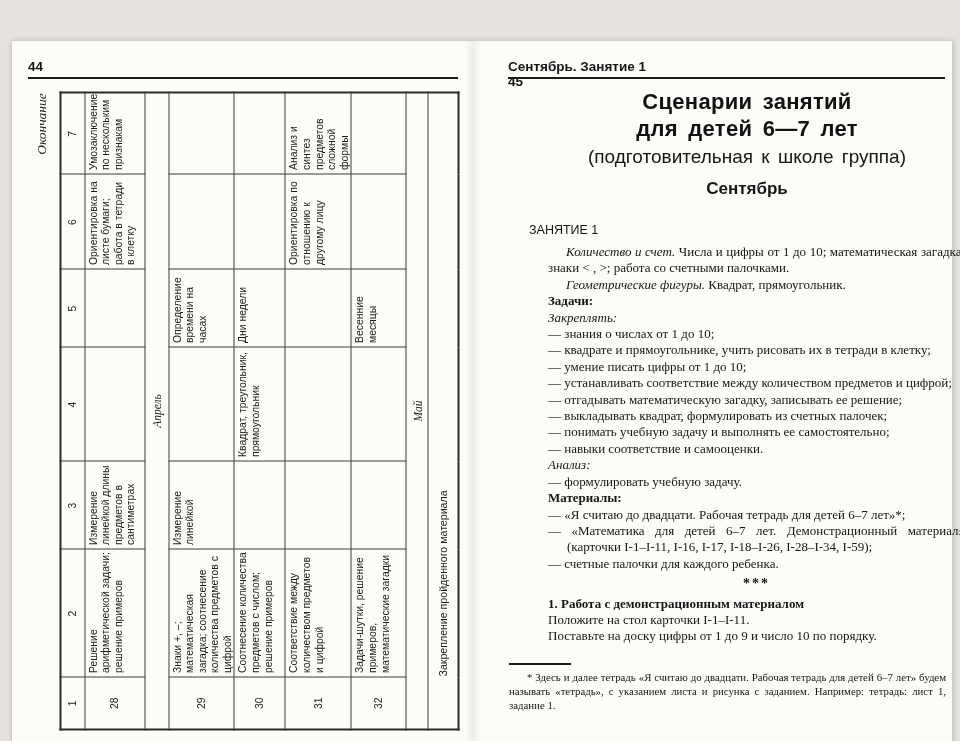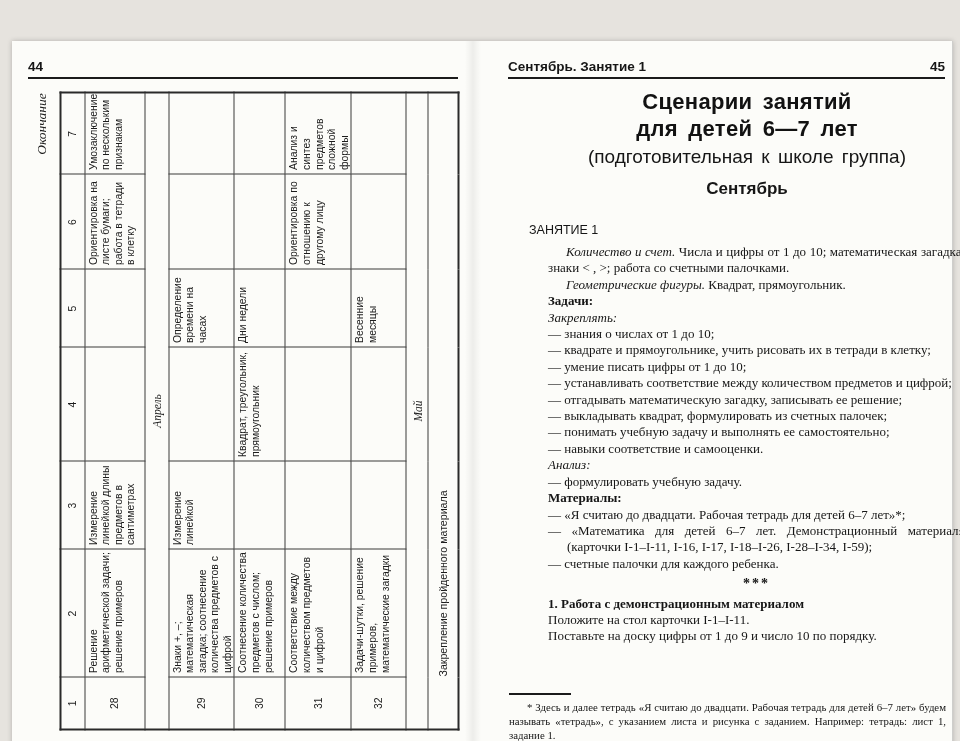--- a/index.html
+++ b/index.html
@@ -10,21 +10,21 @@
            border-right:1px solid rgba(0,0,0,.18); box-shadow:0 0 5px rgba(0,0,0,.22); }
   .gutter { position:absolute; left:465px; top:9px; width:16px; height:732px;
             background:linear-gradient(90deg, rgba(0,0,0,0) 0%, rgba(0,0,0,.06) 50%, rgba(0,0,0,0) 100%); }
   .blob { position:absolute; left:143px; top:716px; width:74px; height:28px;
           background:radial-gradient(ellipse at center, rgba(62,60,54,.65) 0%, rgba(62,60,54,0) 70%); }
 
   
   .head { position:absolute; top:27px; display:flex; justify-content:space-between; align-items:baseline;
           font-family:"Liberation Sans","DejaVu Sans",sans-serif; font-weight:bold; font-size:13.5px; }
   .head-left  { left:28px;  width:430px; }
-  .head-right { left:508px; width:437px; }
+  .head-right { left:508px; width:437px;flex-direction:column; }
   .rule { position:absolute; top:45px; height:2px; background:#1b1b1b; }
   .rule-left  { left:28px;  width:430px; }
   .rule-right { left:508px; width:437px; }
 
   
   .okonchanie { position:absolute; left:-10px; top:84px; width:104px; text-align:center;
                 transform:rotate(-90deg); font-style:italic; font-size:13.5px; color:#1d1d1d; }
   .table-rot { position:absolute; left:-64px; top:185px; width:637px; height:390px; transform:rotate(-90deg); }
   table.sched { width:637px; height:390px; border-collapse:collapse; table-layout:fixed;
                 font-family:"Liberation Sans","DejaVu Sans",sans-serif; font-size:10.4px; line-height:12.6px;
@@ -48,21 +48,21 @@
   .rlesson { font-family:"Liberation Sans","DejaVu Sans",sans-serif; font-weight:normal; font-size:12.5px;
              margin-top:24px; }
   .rbody { margin-top:7px; margin-left:19px; font-size:13px; line-height:16.4px; text-align:justify; }
   .rbody p { margin:0; }
   .p-indent { text-indent:18px; }
   .lead { font-style:italic; }
   .h-bold { font-weight:bold; }
   .h-ital { font-style:italic; }
   .item { padding-left:19px; text-indent:-19px; }
   .sep { text-align:center; font-weight:bold; font-size:14px; letter-spacing:2px; margin:4px 0 3px 0; }
-  .footnote { position:absolute; left:509px; top:661px; width:437px; font-size:10.8px; line-height:13.8px;
+  .footnote { position:absolute; left:509px; top:631px; width:437px; font-size:10.8px; line-height:13.8px;
               text-align:justify; }
   .fn-rule { width:62px; height:2px; background:#1b1b1b; margin-bottom:6px; }
   .fn-text { text-indent:18px; }
 </style>
 </head>
 <body>
 
 <div class="scan">
   <div class="sheet"></div>
   <div class="gutter"></div>

